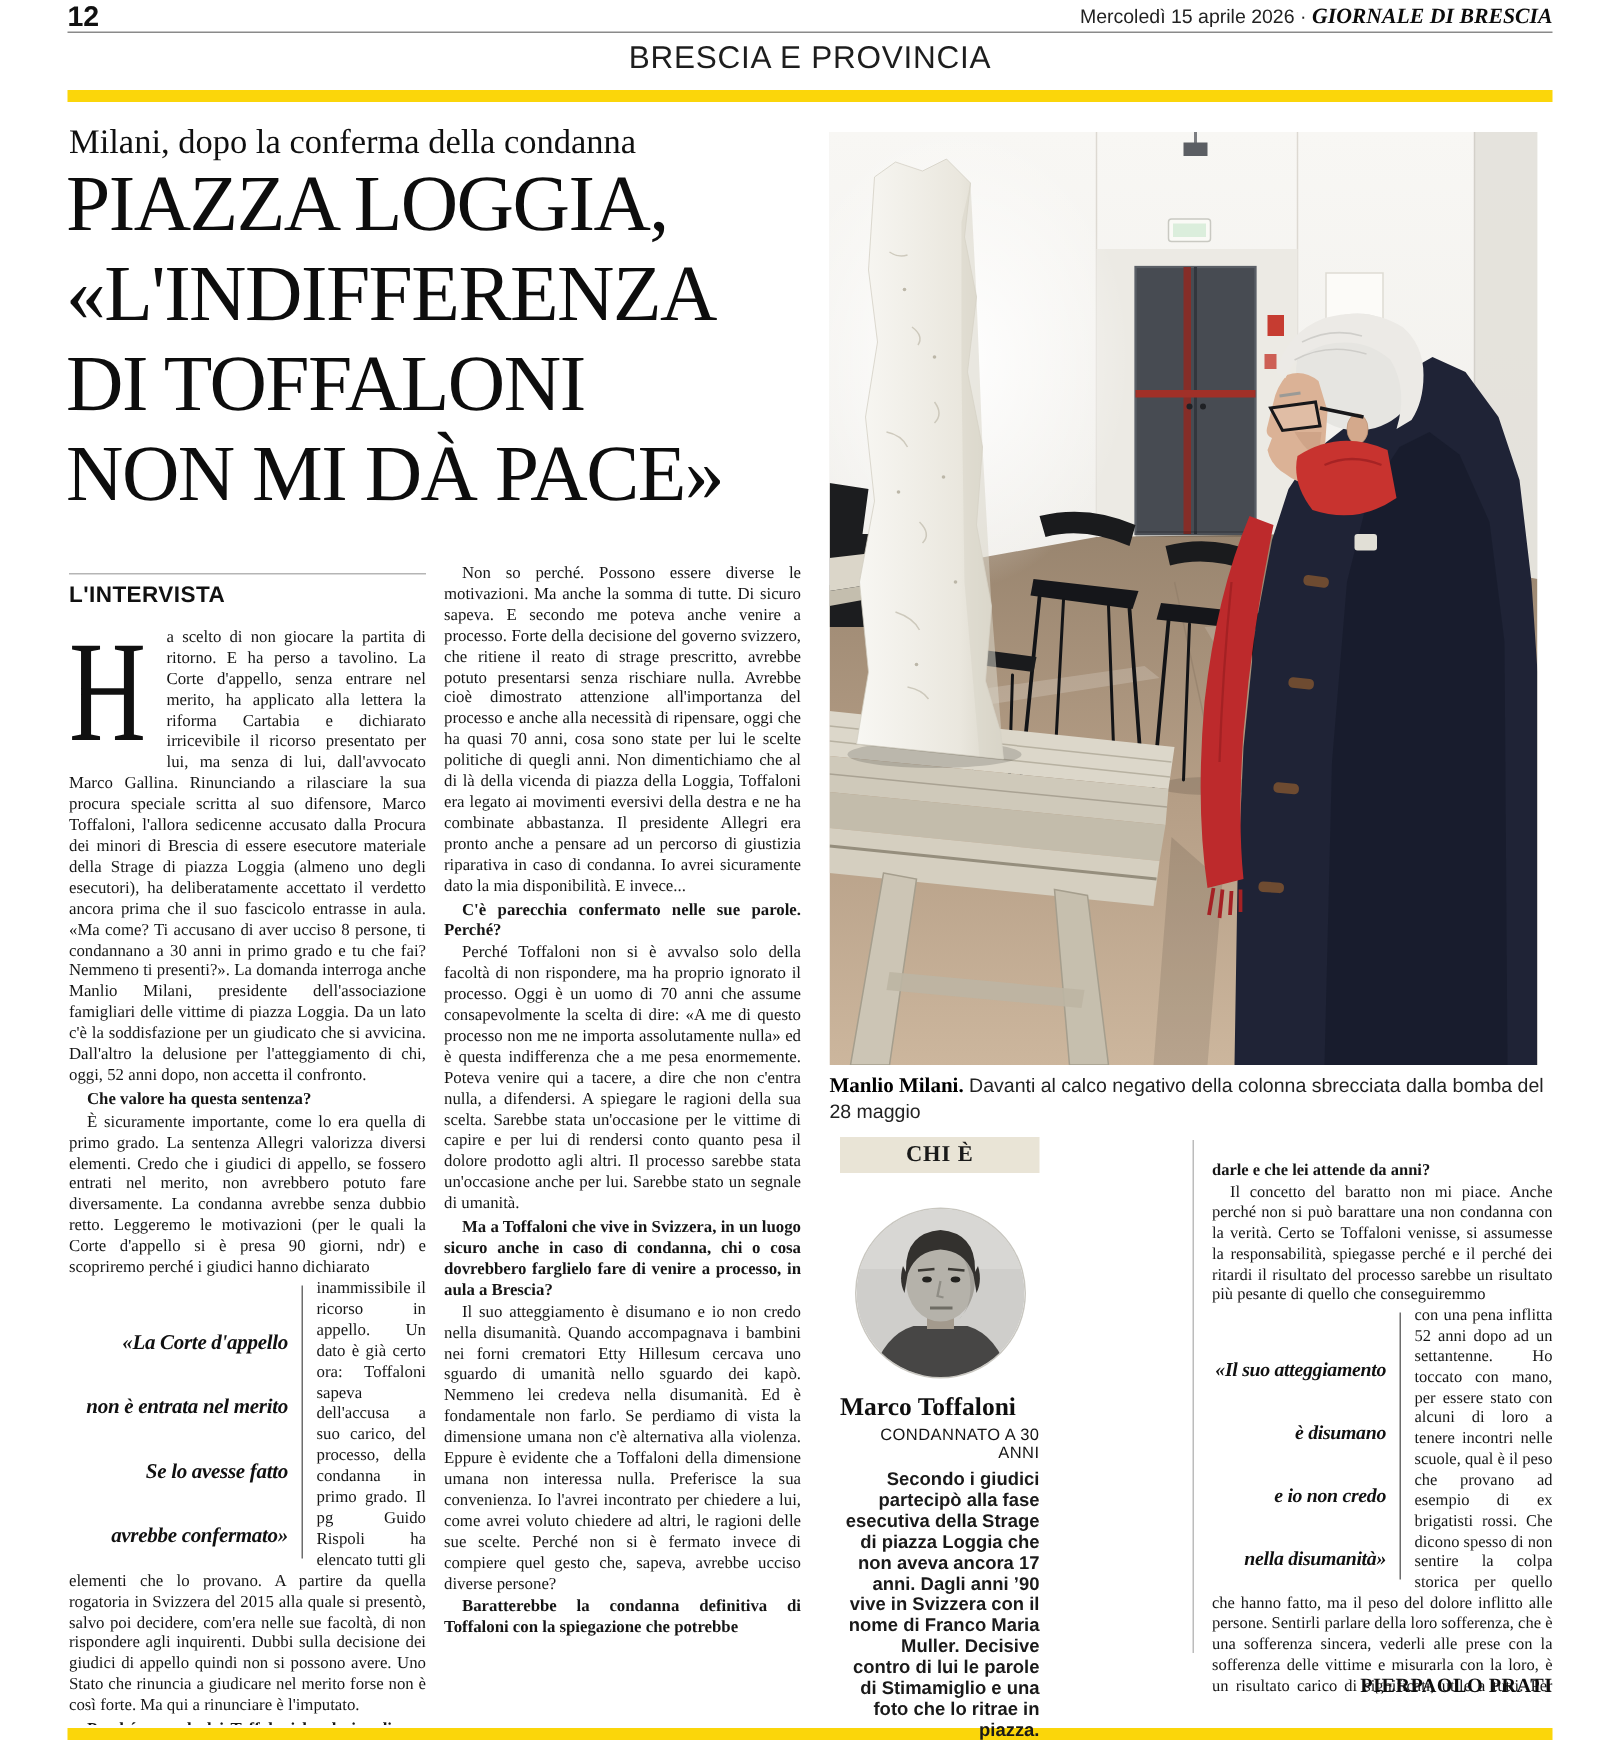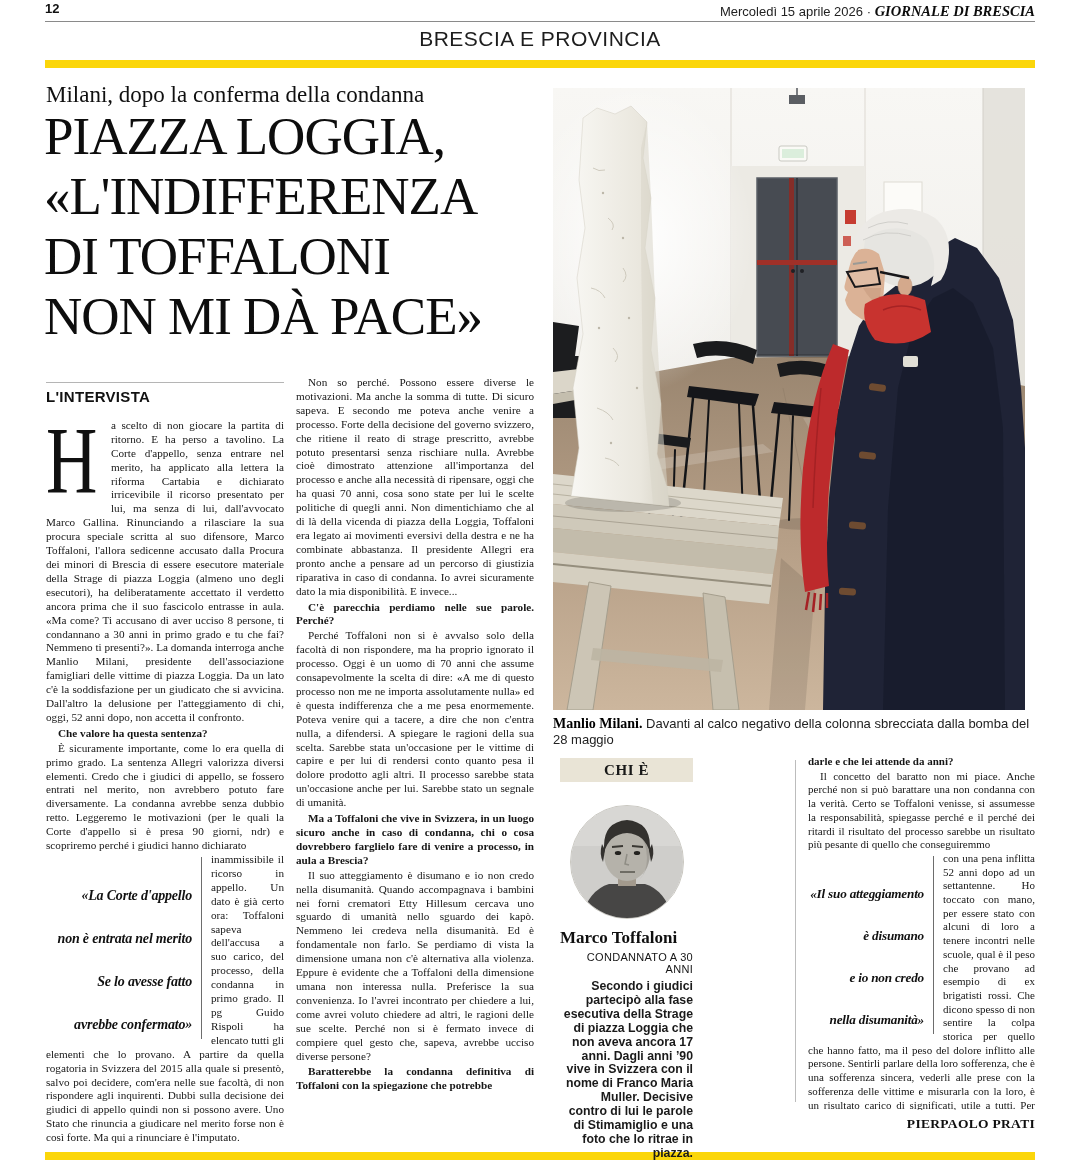--- a/index.html
+++ b/index.html
@@ -1,21 +1,21 @@
 <!DOCTYPE html>
 <html><head>
 <meta charset="utf-8">
 <style>
   html,body{margin:0;padding:0;background:#ffffff;}
   .page{position:relative;width:1080px;height:1169px;background:#ffffff;
         font-family:"Liberation Serif",serif;color:#141414;overflow:hidden;}
 
   
   .page-num{position:absolute;left:45px;top:1px;font-family:"Liberation Sans",sans-serif;
-            font-weight:bold;font-size:13px;color:#111;}
+            font-weight:bold;font-size:19px;color:#111;}
   .hairline-top{position:absolute;left:45px;right:45px;top:21px;border-top:1px solid #8a8a8a;}
   .issue{position:absolute;right:45px;top:3px;font-family:"Liberation Sans",sans-serif;
          font-size:13px;color:#222;white-space:nowrap;}
   .issue .masthead{font-family:"Liberation Serif",serif;font-weight:bold;font-style:italic;
                    font-size:14.5px;color:#0c0c0c;}
   .section-title{position:absolute;top:27px;left:0;width:100%;text-align:center;
                  font-family:"Liberation Sans",sans-serif;font-size:21px;
                  letter-spacing:.5px;color:#1d1d1d;}
   .bar{position:absolute;left:45px;width:990px;height:8px;background:#fbd60a;}
   .bar.top{top:60px;}
@@ -25,21 +25,21 @@
   .kicker{position:absolute;left:46px;top:82px;font-size:23px;color:#101010;}
   .headline{position:absolute;left:44px;top:106px;width:500px;font-size:53px;line-height:60px;
             letter-spacing:-1px;color:#0d0d0d;}
   .headline span{display:block;}
 
   
   .col{position:absolute;width:238px;font-size:11.2px;line-height:13.9px;
        text-align:justify;overflow:hidden;color:#161616;}
   #col1{left:46px;top:382px;height:768px;}
   #col2{left:296px;top:376px;height:774px;}
-  #col3{left:808px;top:753px;width:227px;height:357px;font-size:11px;line-height:13.7px;}
+  #col3{left:808px;top:772px;width:227px;height:357px;font-size:11px;line-height:13.7px;}
 
   .rubric{font-family:"Liberation Sans",sans-serif;font-weight:bold;font-size:15px;
           letter-spacing:.3px;color:#111;border-top:1px solid #b5b5b5;
           padding-top:7px;margin:0 0 15px 0;text-align:left;}
   .dropcap{float:left;font-size:96px;line-height:78px;height:82px;width:56px;
            margin:3px 9px 2px 0;transform:scaleX(.74);transform-origin:0 0;color:#101010;}
   p{margin:0;}
   .q{font-weight:bold;text-indent:12px;margin:2px 0 1px 0;}
   .a{text-indent:12px;}
   .noind{text-indent:0;}
@@ -111,21 +111,21 @@
         <span>Se lo avesse fatto</span>
         <span>avrebbe confermato»</span>
       </aside>
       <p class="a noind">inammissibile il ricorso in appello. Un dato è già certo ora: Toffaloni sapeva dell'accusa a suo carico, del processo, della condanna in primo grado. Il pg Guido Rispoli ha elencato tutti gli elementi che lo provano. A partire da quella rogatoria in Svizzera del 2015 alla quale si presentò, salvo poi decidere, com'era nelle sue facoltà, di non rispondere agli inquirenti. Dubbi sulla decisione dei giudici di appello quindi non si possono avere. Uno Stato che rinuncia a giudicare nel merito forse non è così forte. Ma qui a rinunciare è l'imputato.</p>
     </div>
     <p class="q">Perché secondo lei Toffaloni ha deciso di non difendersi? Si sente protetto dalla sua condizione di cittadino elvetico?</p>
   </div>
 
   <div class="col" id="col2">
     <p class="a">Non so perché. Possono essere diverse le motivazioni. Ma anche la somma di tutte. Di sicuro sapeva. E secondo me poteva anche venire a processo. Forte della decisione del governo svizzero, che ritiene il reato di strage prescritto, avrebbe potuto presentarsi senza rischiare nulla. Avrebbe cioè dimostrato attenzione all'importanza del processo e anche alla necessità di ripensare, oggi che ha quasi 70 anni, cosa sono state per lui le scelte politiche di quegli anni. Non dimentichiamo che al di là della vicenda di piazza della Loggia, Toffaloni era legato ai movimenti eversivi della destra e ne ha combinate abbastanza. Il presidente Allegri era pronto anche a pensare ad un percorso di giustizia riparativa in caso di condanna. Io avrei sicuramente dato la mia disponibilità. E invece...</p>
-    <p class="q">C'è parecchia perdiamo nelle sue parole. Perché?</p>
+    <p class="q">C'è parecchia confermato nelle sue parole. Perché?</p>
     <p class="a">Perché Toffaloni non si è avvalso solo della facoltà di non rispondere, ma ha proprio ignorato il processo. Oggi è un uomo di 70 anni che assume consapevolmente la scelta di dire: «A me di questo processo non me ne importa assolutamente nulla» ed è questa indifferenza che a me pesa enormemente. Poteva venire qui a tacere, a dire che non c'entra nulla, a difendersi. A spiegare le ragioni della sua scelta. Sarebbe stata un'occasione per le vittime di capire e per lui di rendersi conto quanto pesa il dolore prodotto agli altri. Il processo sarebbe stata un'occasione anche per lui. Sarebbe stato un segnale di umanità.</p>
     <p class="q">Ma a Toffaloni che vive in Svizzera, in un luogo sicuro anche in caso di condanna, chi o cosa dovrebbero farglielo fare di venire a processo, in aula a Brescia?</p>
     <p class="a">Il suo atteggiamento è disumano e io non credo nella disumanità. Quando accompagnava i bambini nei forni crematori Etty Hillesum cercava uno sguardo di umanità nello sguardo dei kapò. Nemmeno lei credeva nella disumanità. Ed è fondamentale non farlo. Se perdiamo di vista la dimensione umana non c'è alternativa alla violenza. Eppure è evidente che a Toffaloni della dimensione umana non interessa nulla. Preferisce la sua convenienza. Io l'avrei incontrato per chiedere a lui, come avrei voluto chiedere ad altri, le ragioni delle sue scelte. Perché non si è fermato invece di compiere quel gesto che, sapeva, avrebbe ucciso diverse persone?</p>
     <p class="q">Baratterebbe la condanna definitiva di Toffaloni con la spiegazione che potrebbe</p>
   </div>
 
   <div class="photo">
     <svg width="472" height="622" viewBox="0 0 472 622">
       <defs>
         <linearGradient id="wallg" x1="0" y1="0" x2="0" y2="1">

